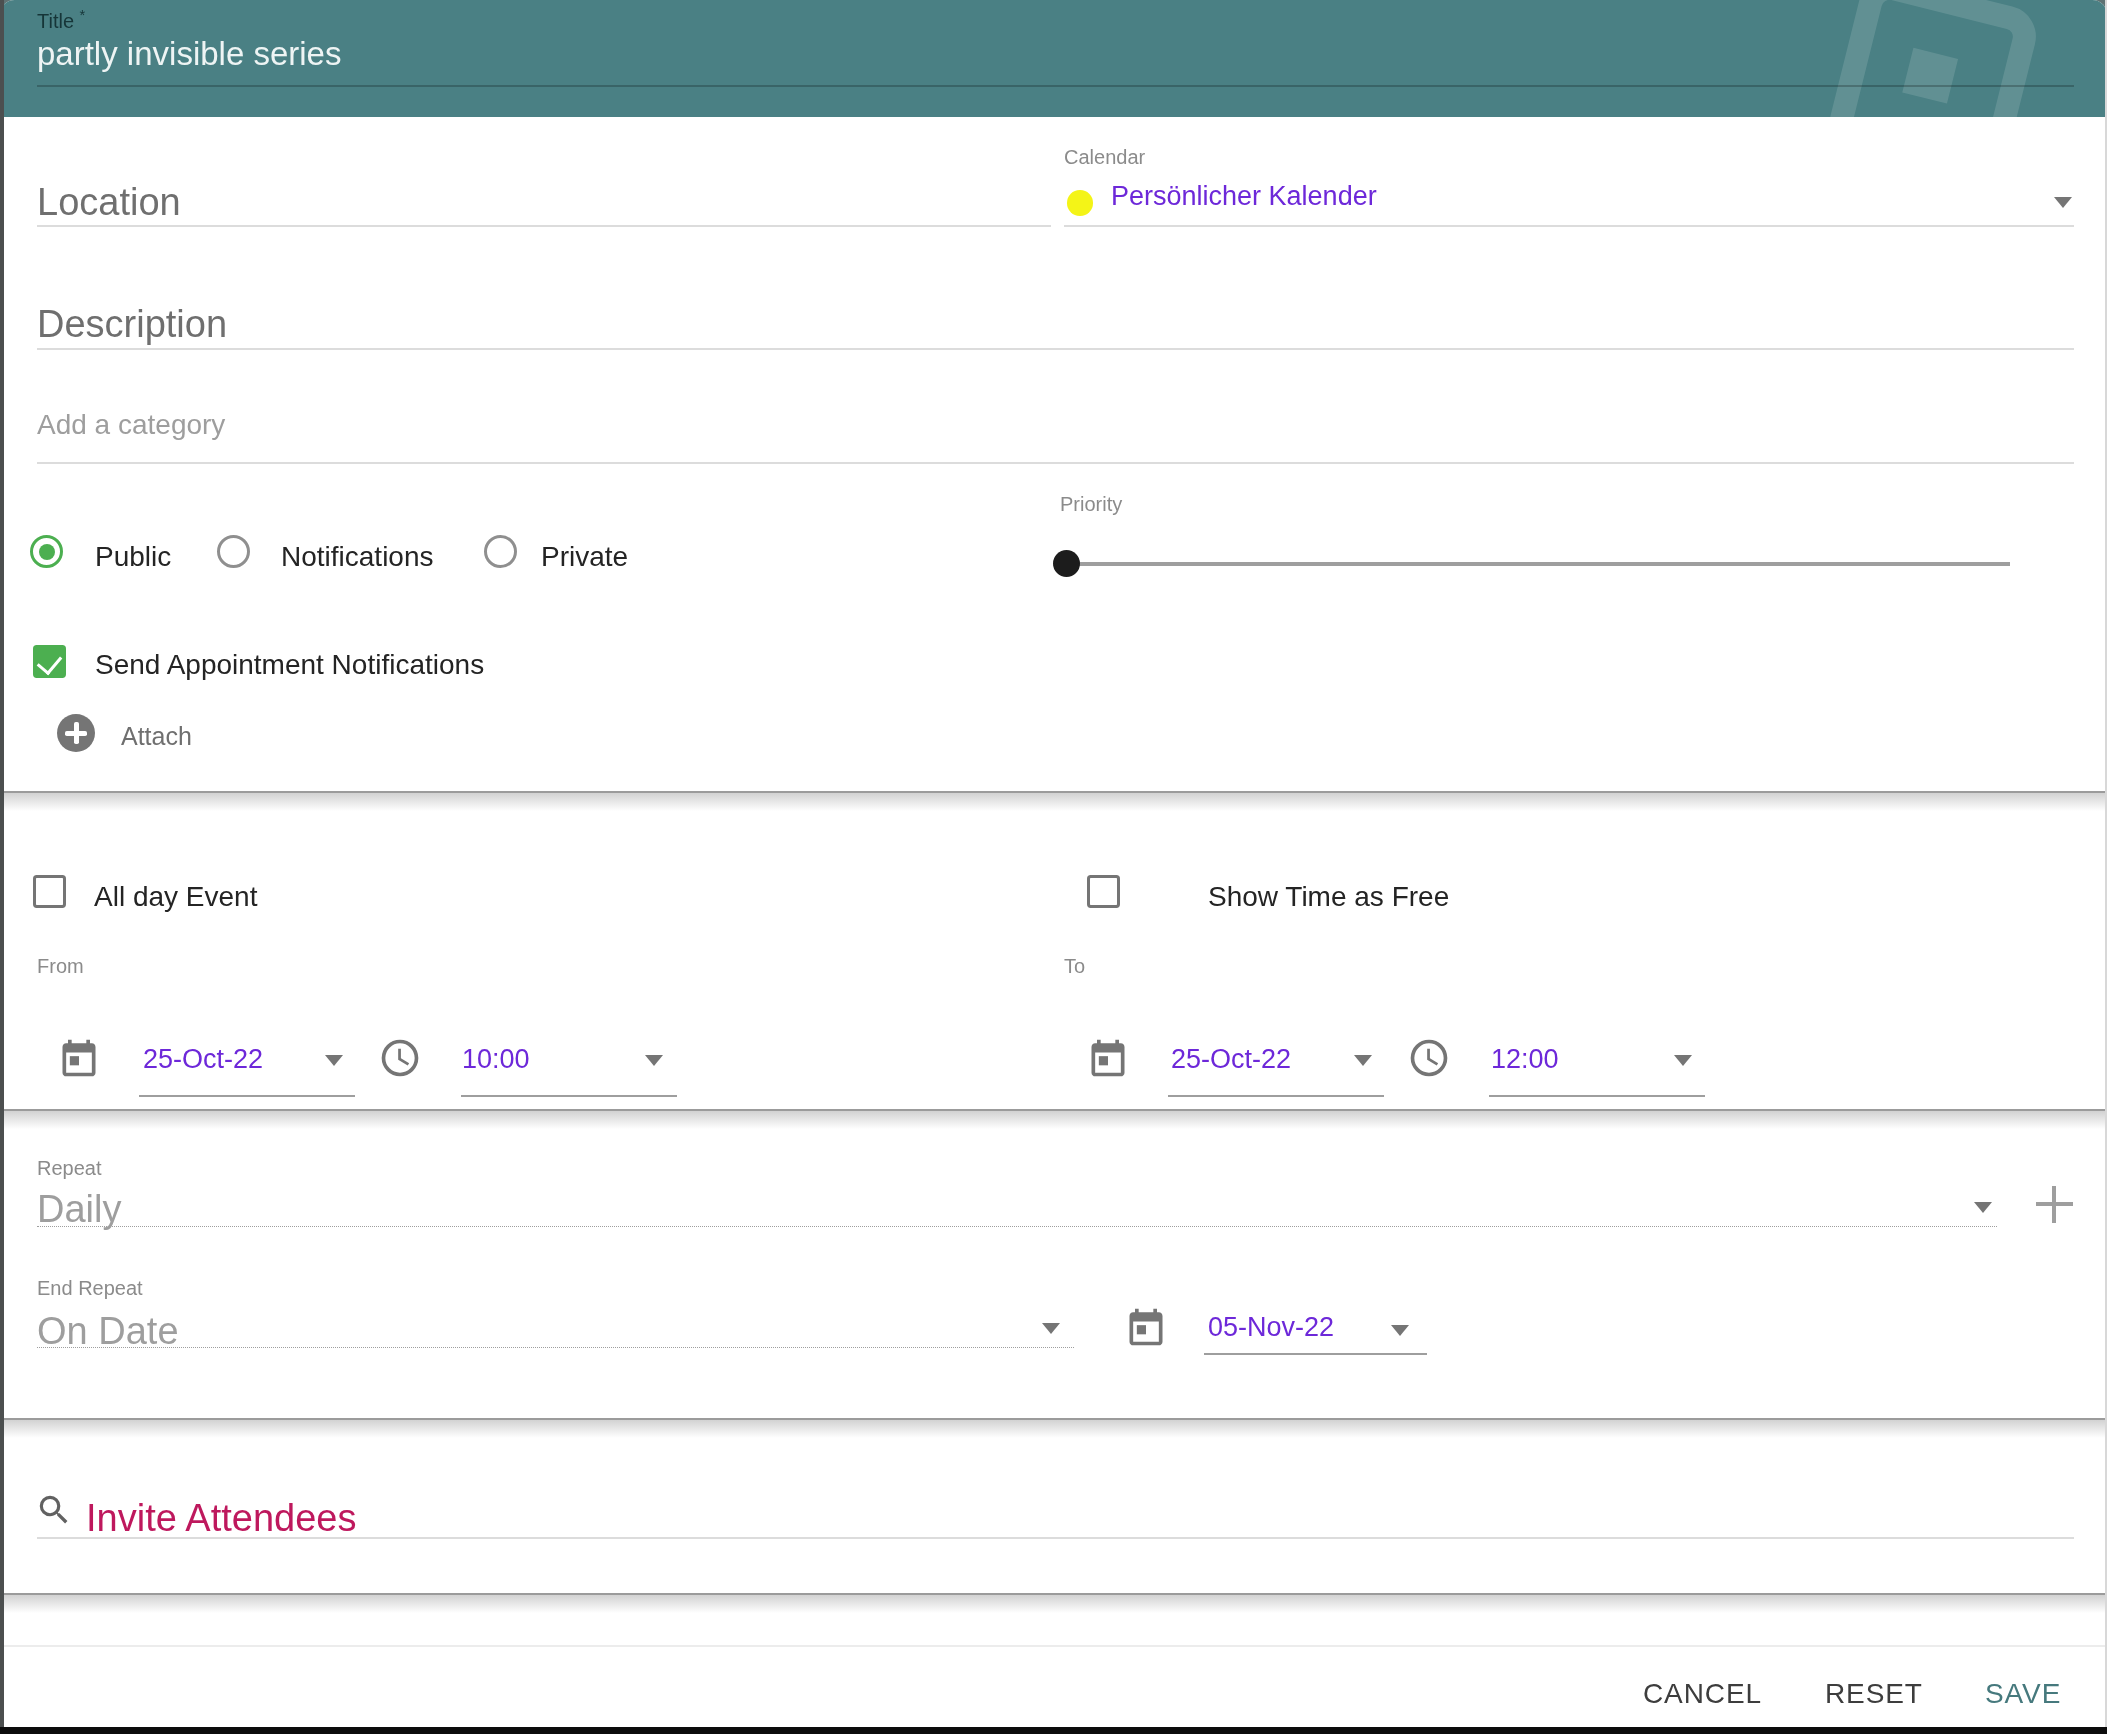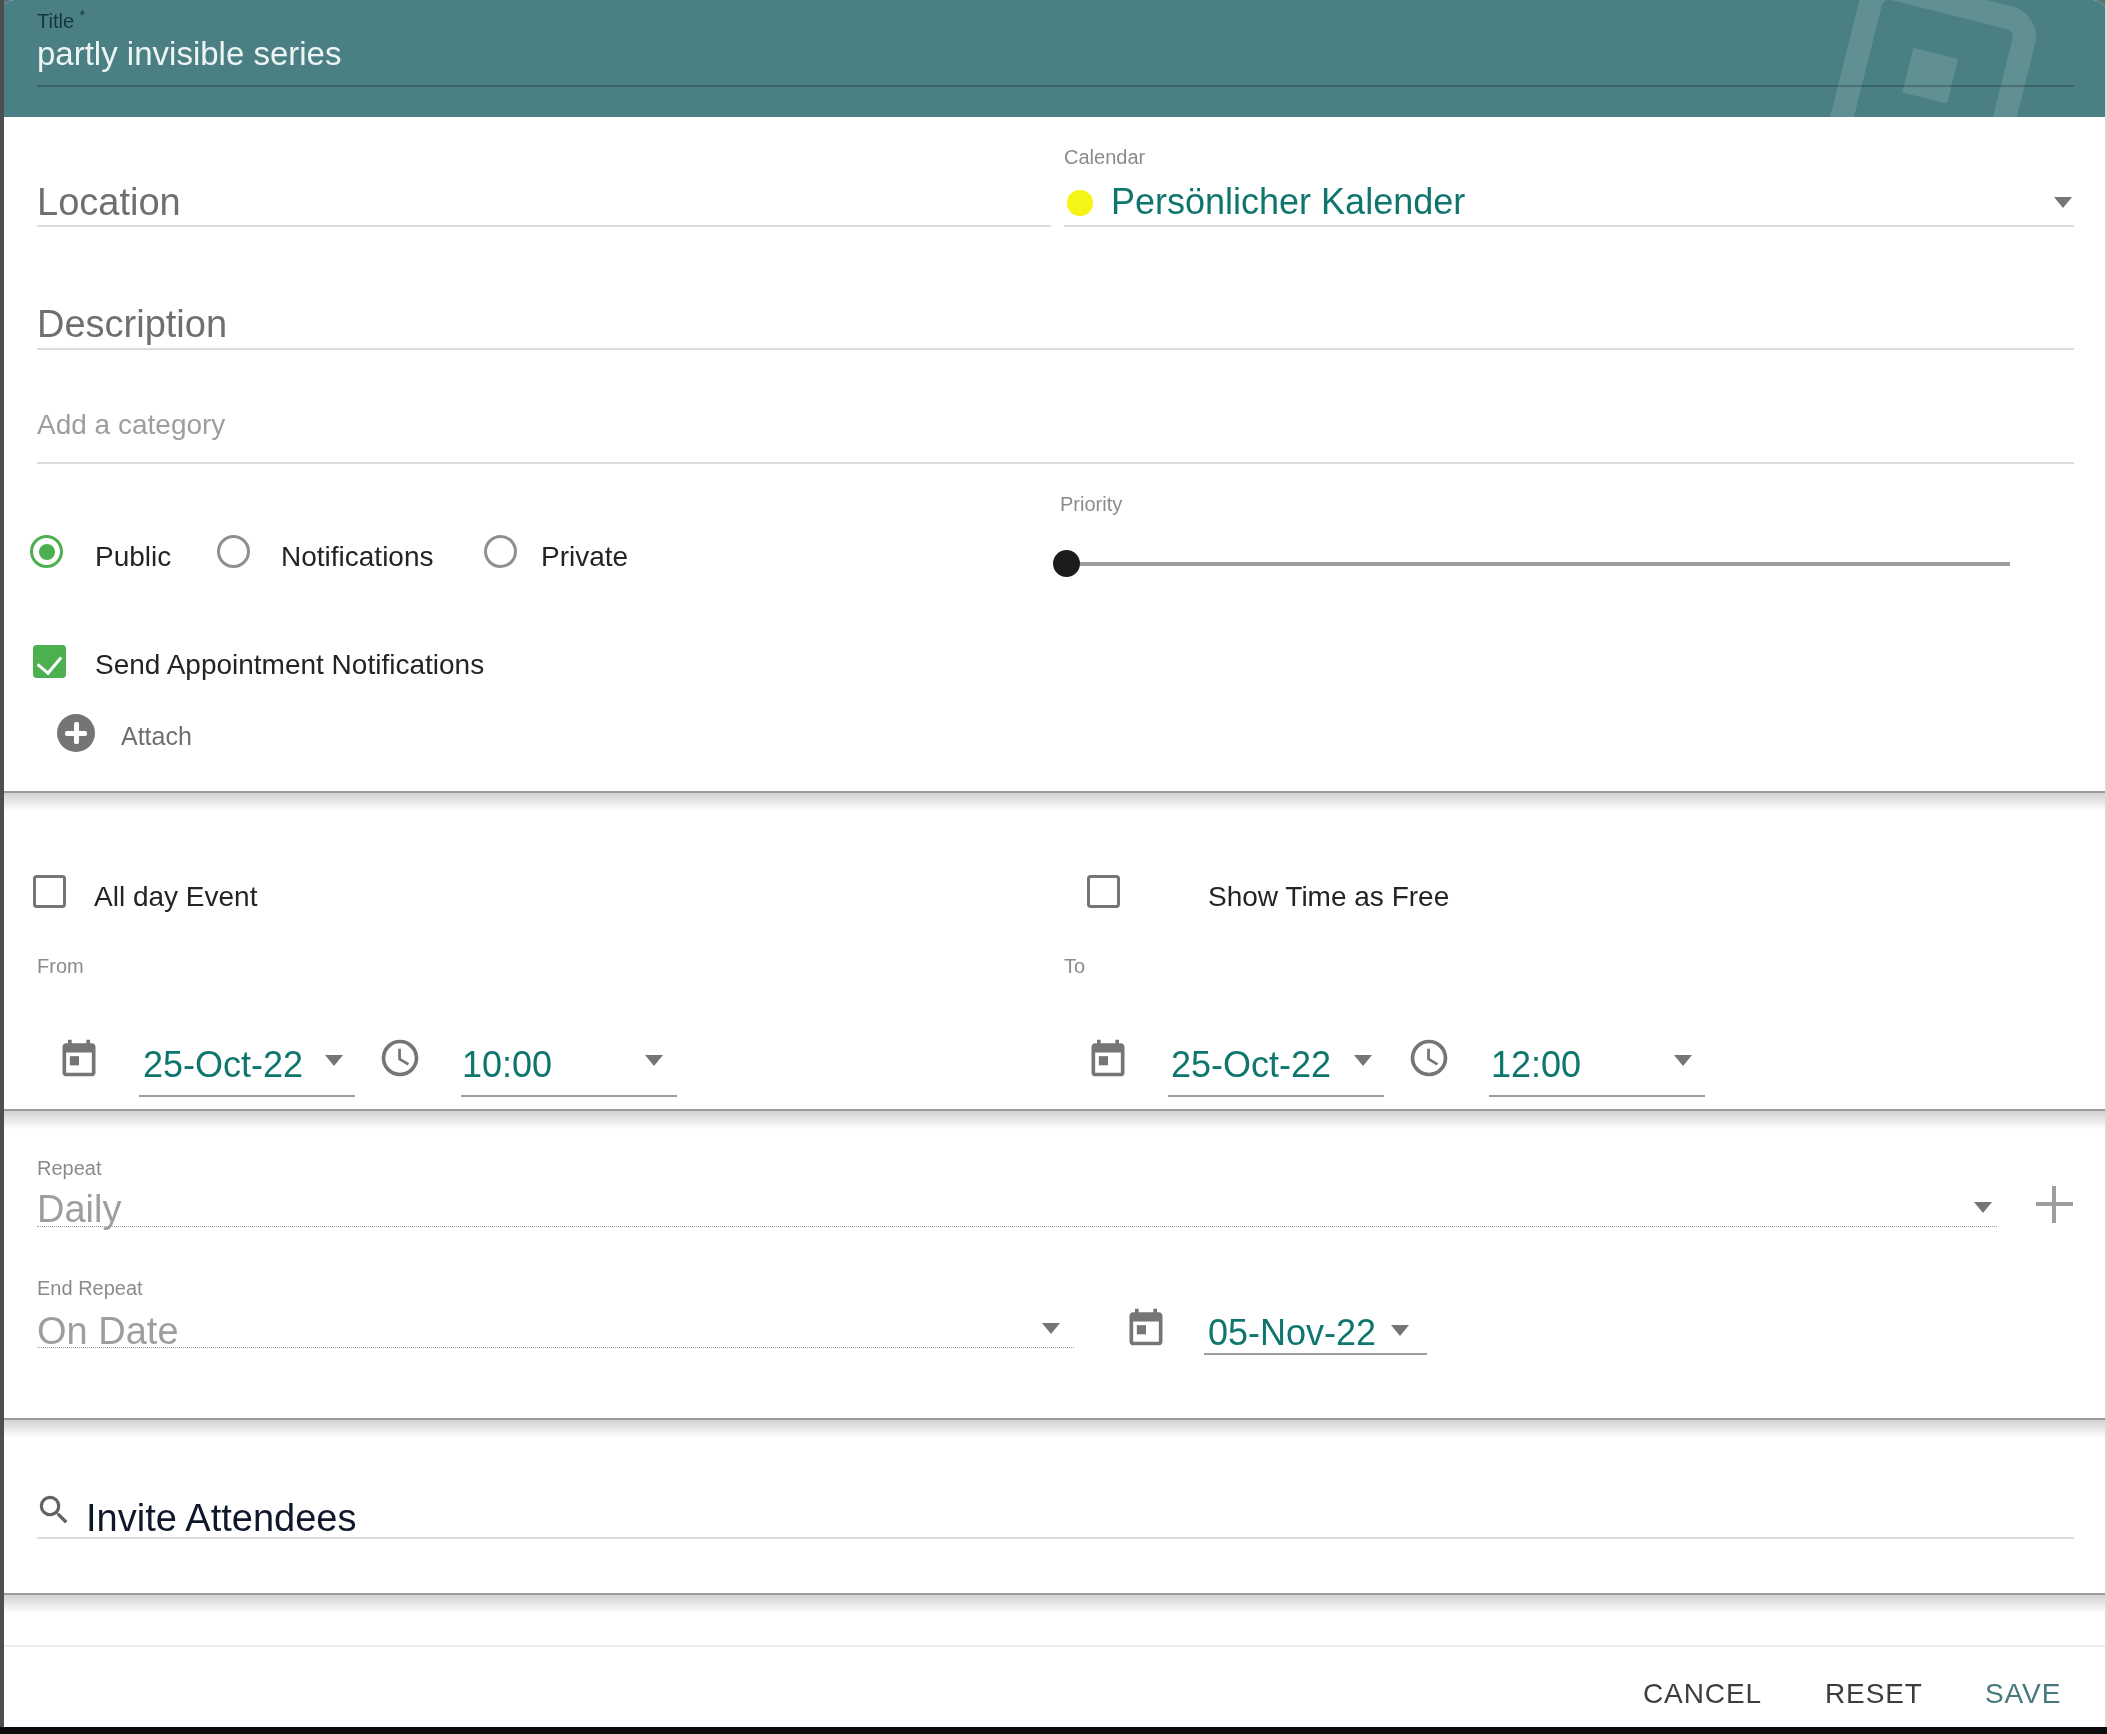--- a/index.html
+++ b/index.html
@@ -23,21 +23,21 @@
   .title-label sup{font-size:14.6px;}
   .title-value{position:absolute;left:37px;top:35px;font-size:33px;color:#eef4f4;}
   .title-underline{position:absolute;left:37px;right:33px;top:85px;height:1.8px;background:rgba(0,0,0,0.22);}
   .logo{position:absolute;right:84px;top:-53px;width:192px;height:192px;transform:rotate(14deg);}
   .logo .frame{position:absolute;left:20px;top:40px;width:135px;height:135px;border:23px solid rgba(255,255,255,0.13);border-radius:31px;}
   .logo .dot{position:absolute;left:84px;top:104px;width:46px;height:46px;background:rgba(255,255,255,0.13);}
 
   
   .small-label{position:absolute;font-size:20px;color:#8b8b8b;}
   .placeholder{position:absolute;font-size:38px;color:#6f6f6f;}
-  .value-dark{position:absolute;font-size:36px;color:#0f766e;}
+  .value-dark{position:absolute;font-size:27px;color:#6d28d9;}
   .value-gray{position:absolute;font-size:38px;color:#9e9e9e;}
   .underline{position:absolute;height:1.8px;background:#dcdcdc;}
   .underline.dark{background:#9e9e9e;}
   .dotted{position:absolute;border-bottom:1.8px dotted #9e9e9e;height:0;}
   .caret{position:absolute;width:0;height:0;border-left:9.1px solid transparent;border-right:9.1px solid transparent;border-top:11px solid #757575;}
   .sep{position:absolute;left:0;right:0;height:18.3px;border-top:2.7px solid #9b9b9b;background:linear-gradient(#d2d2d2,#ffffff);}
 
   
   .radio{position:absolute;width:27.4px;height:27.4px;border:3.7px solid #8f8f8f;border-radius:50%;background:#fff;}
   .radio.checked{border-color:#4CAF50;}
@@ -176,21 +176,21 @@
     </svg>
   <div class="value-dark" style="left:1208px;top:1312px;">05-Nov-22</div>
   <div class="caret" style="left:1391px;top:1325px;"></div>
   <div class="underline dark" style="left:1204px;top:1353px;width:223px;"></div>
 
   <div class="sep" style="top:1418px;"></div>
 
   <svg class="icon-svg" style="left:35px;top:1491px;" width="38" height="38" viewBox="0 0 24 24">
       <path fill="#616161" d="M15.5 14h-.79l-.28-.27A6.47 6.47 0 0 0 16 9.5 6.5 6.5 0 1 0 9.5 16c1.61 0 3.09-.59 4.23-1.57l.27.28v.79l5 4.99L20.49 19l-4.99-5zm-6 0A4.5 4.5 0 1 1 14 9.5 4.5 4.5 0 0 1 9.5 14z"></path>
     </svg>
-  <div class="placeholder" style="left:86px;top:1497px;color:#0f172a;">Invite Attendees</div>
+  <div class="placeholder" style="left:86px;top:1497px;color:#be185d;">Invite Attendees</div>
   <div class="underline" style="left:37px;top:1537px;right:33px;"></div>
 
   <div class="sep" style="top:1593px;"></div>
 
   <div class="footer-line"></div>
   <div class="footer-btn" style="left:1643px;">CANCEL</div>
   <div class="footer-btn" style="left:1825px;">RESET</div>
   <div class="footer-btn save" style="left:1985px;">SAVE</div>
 
 </div>

